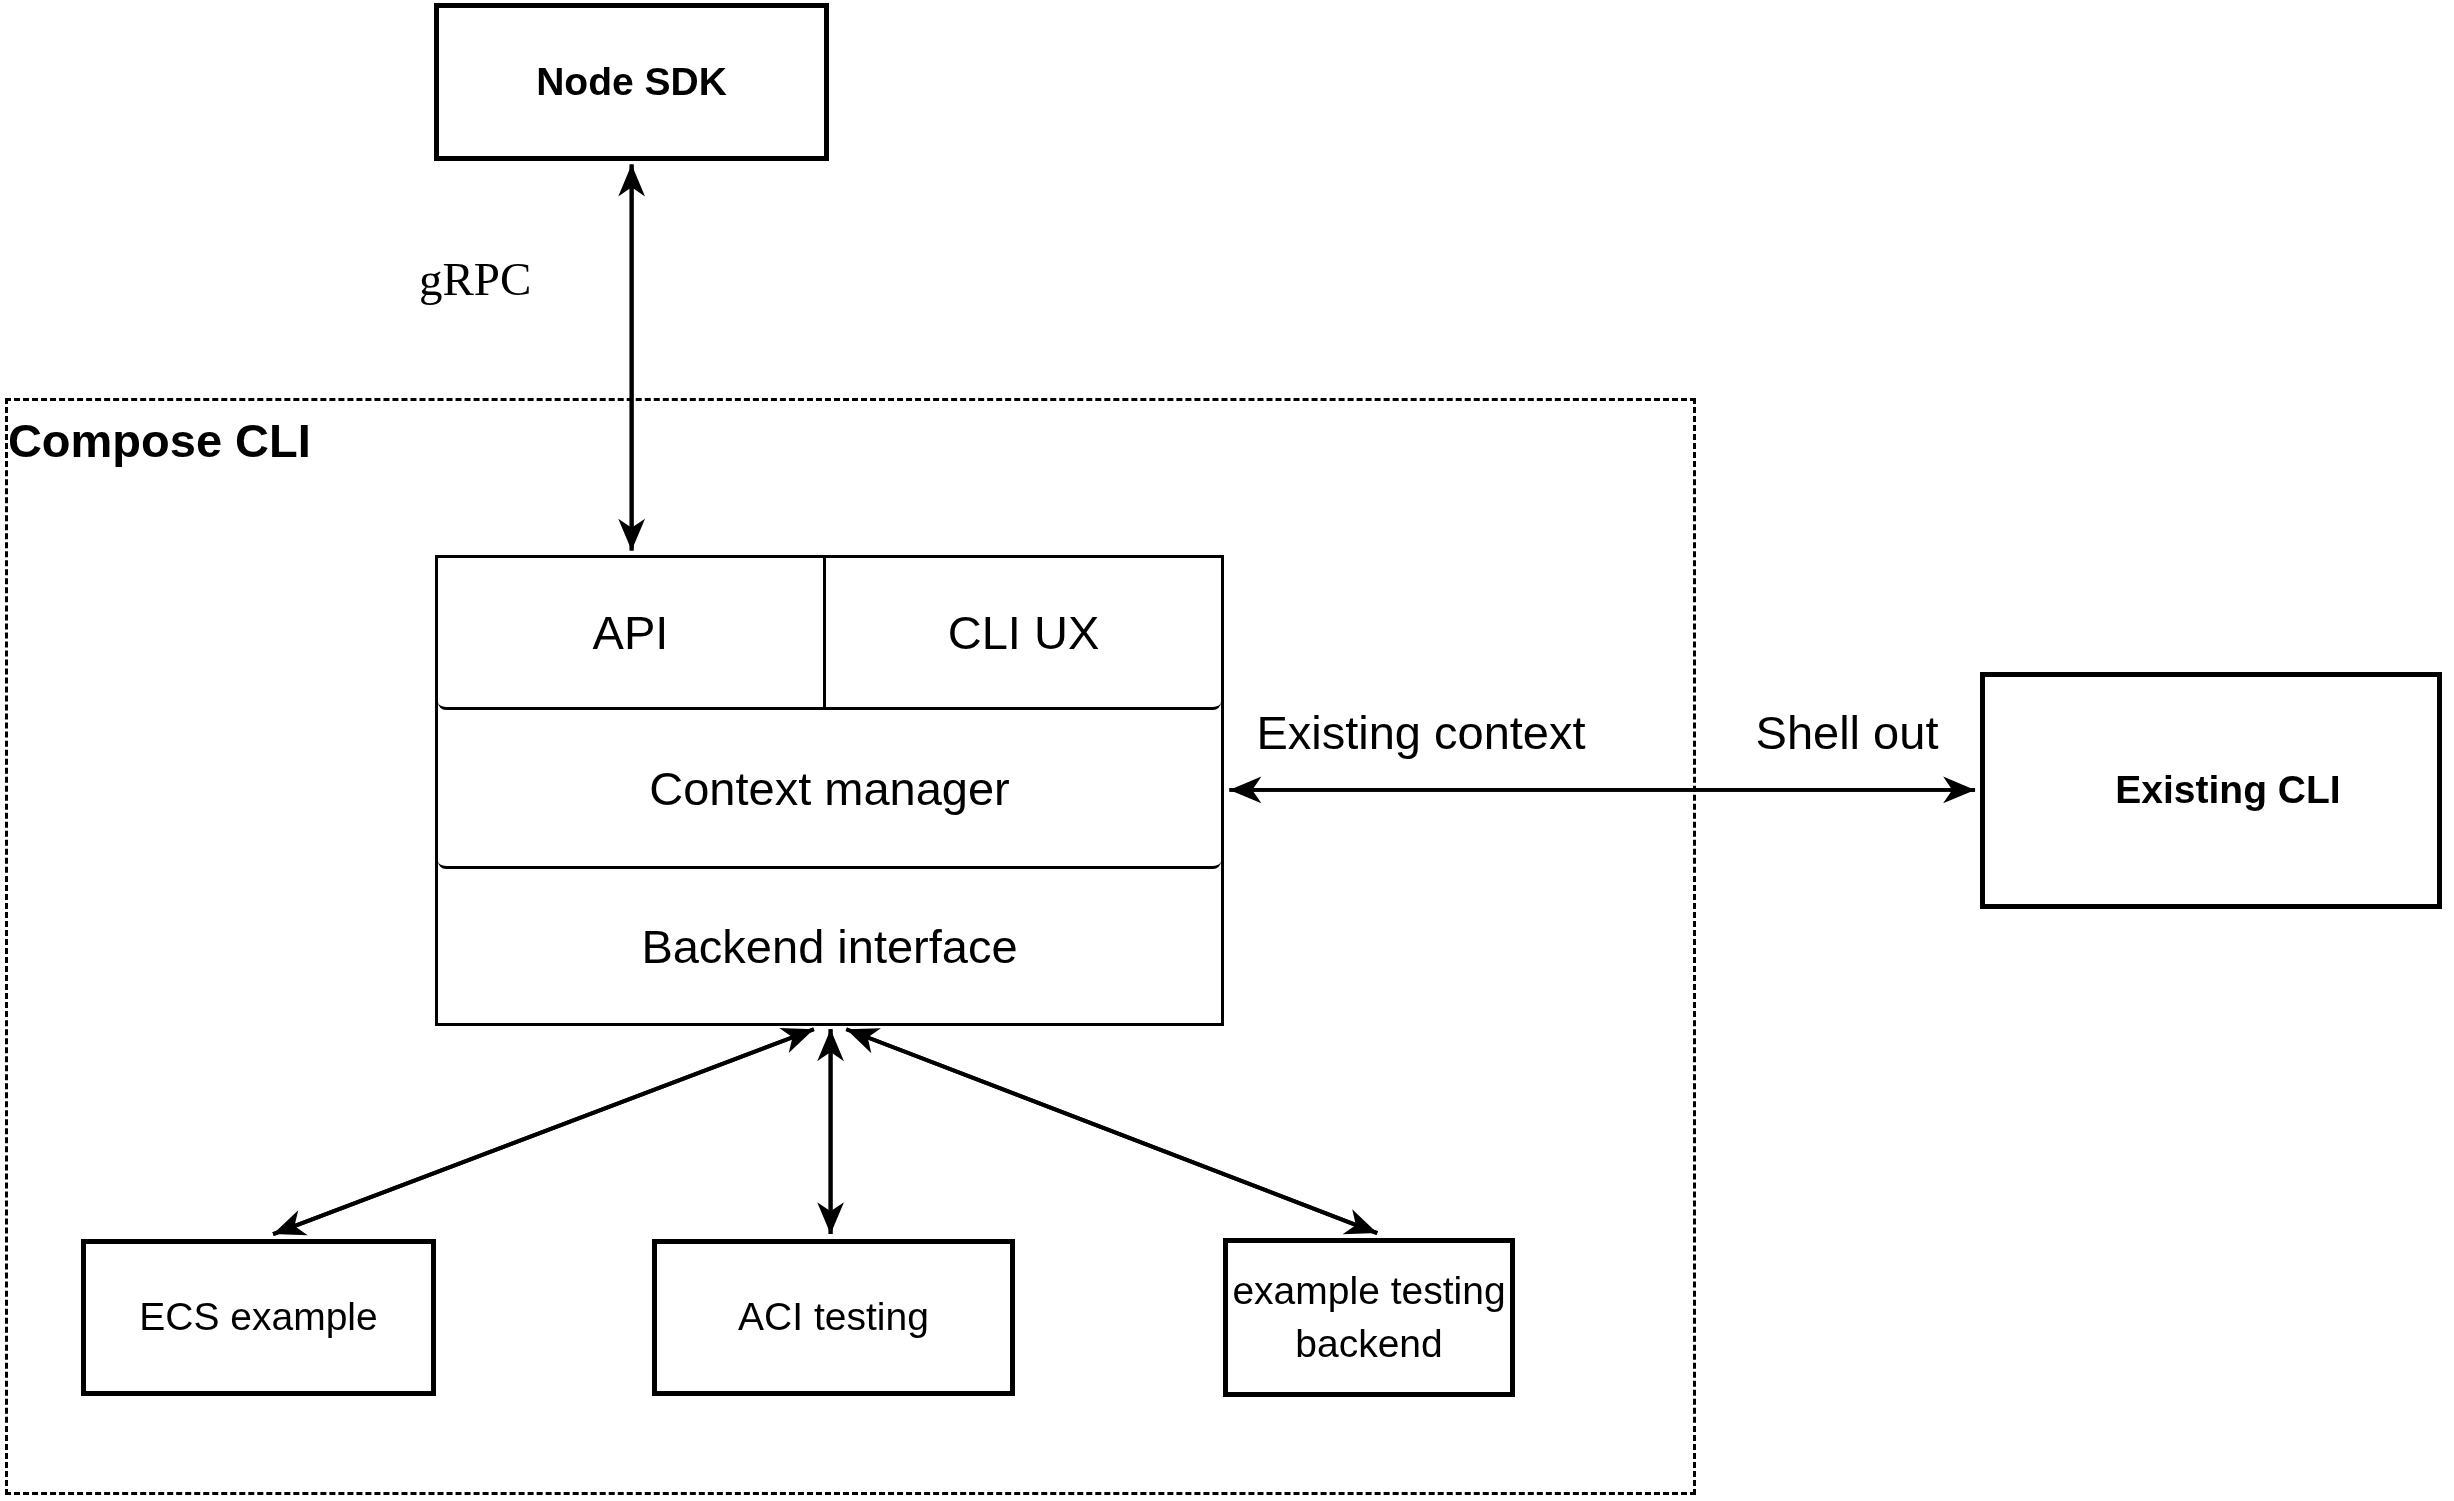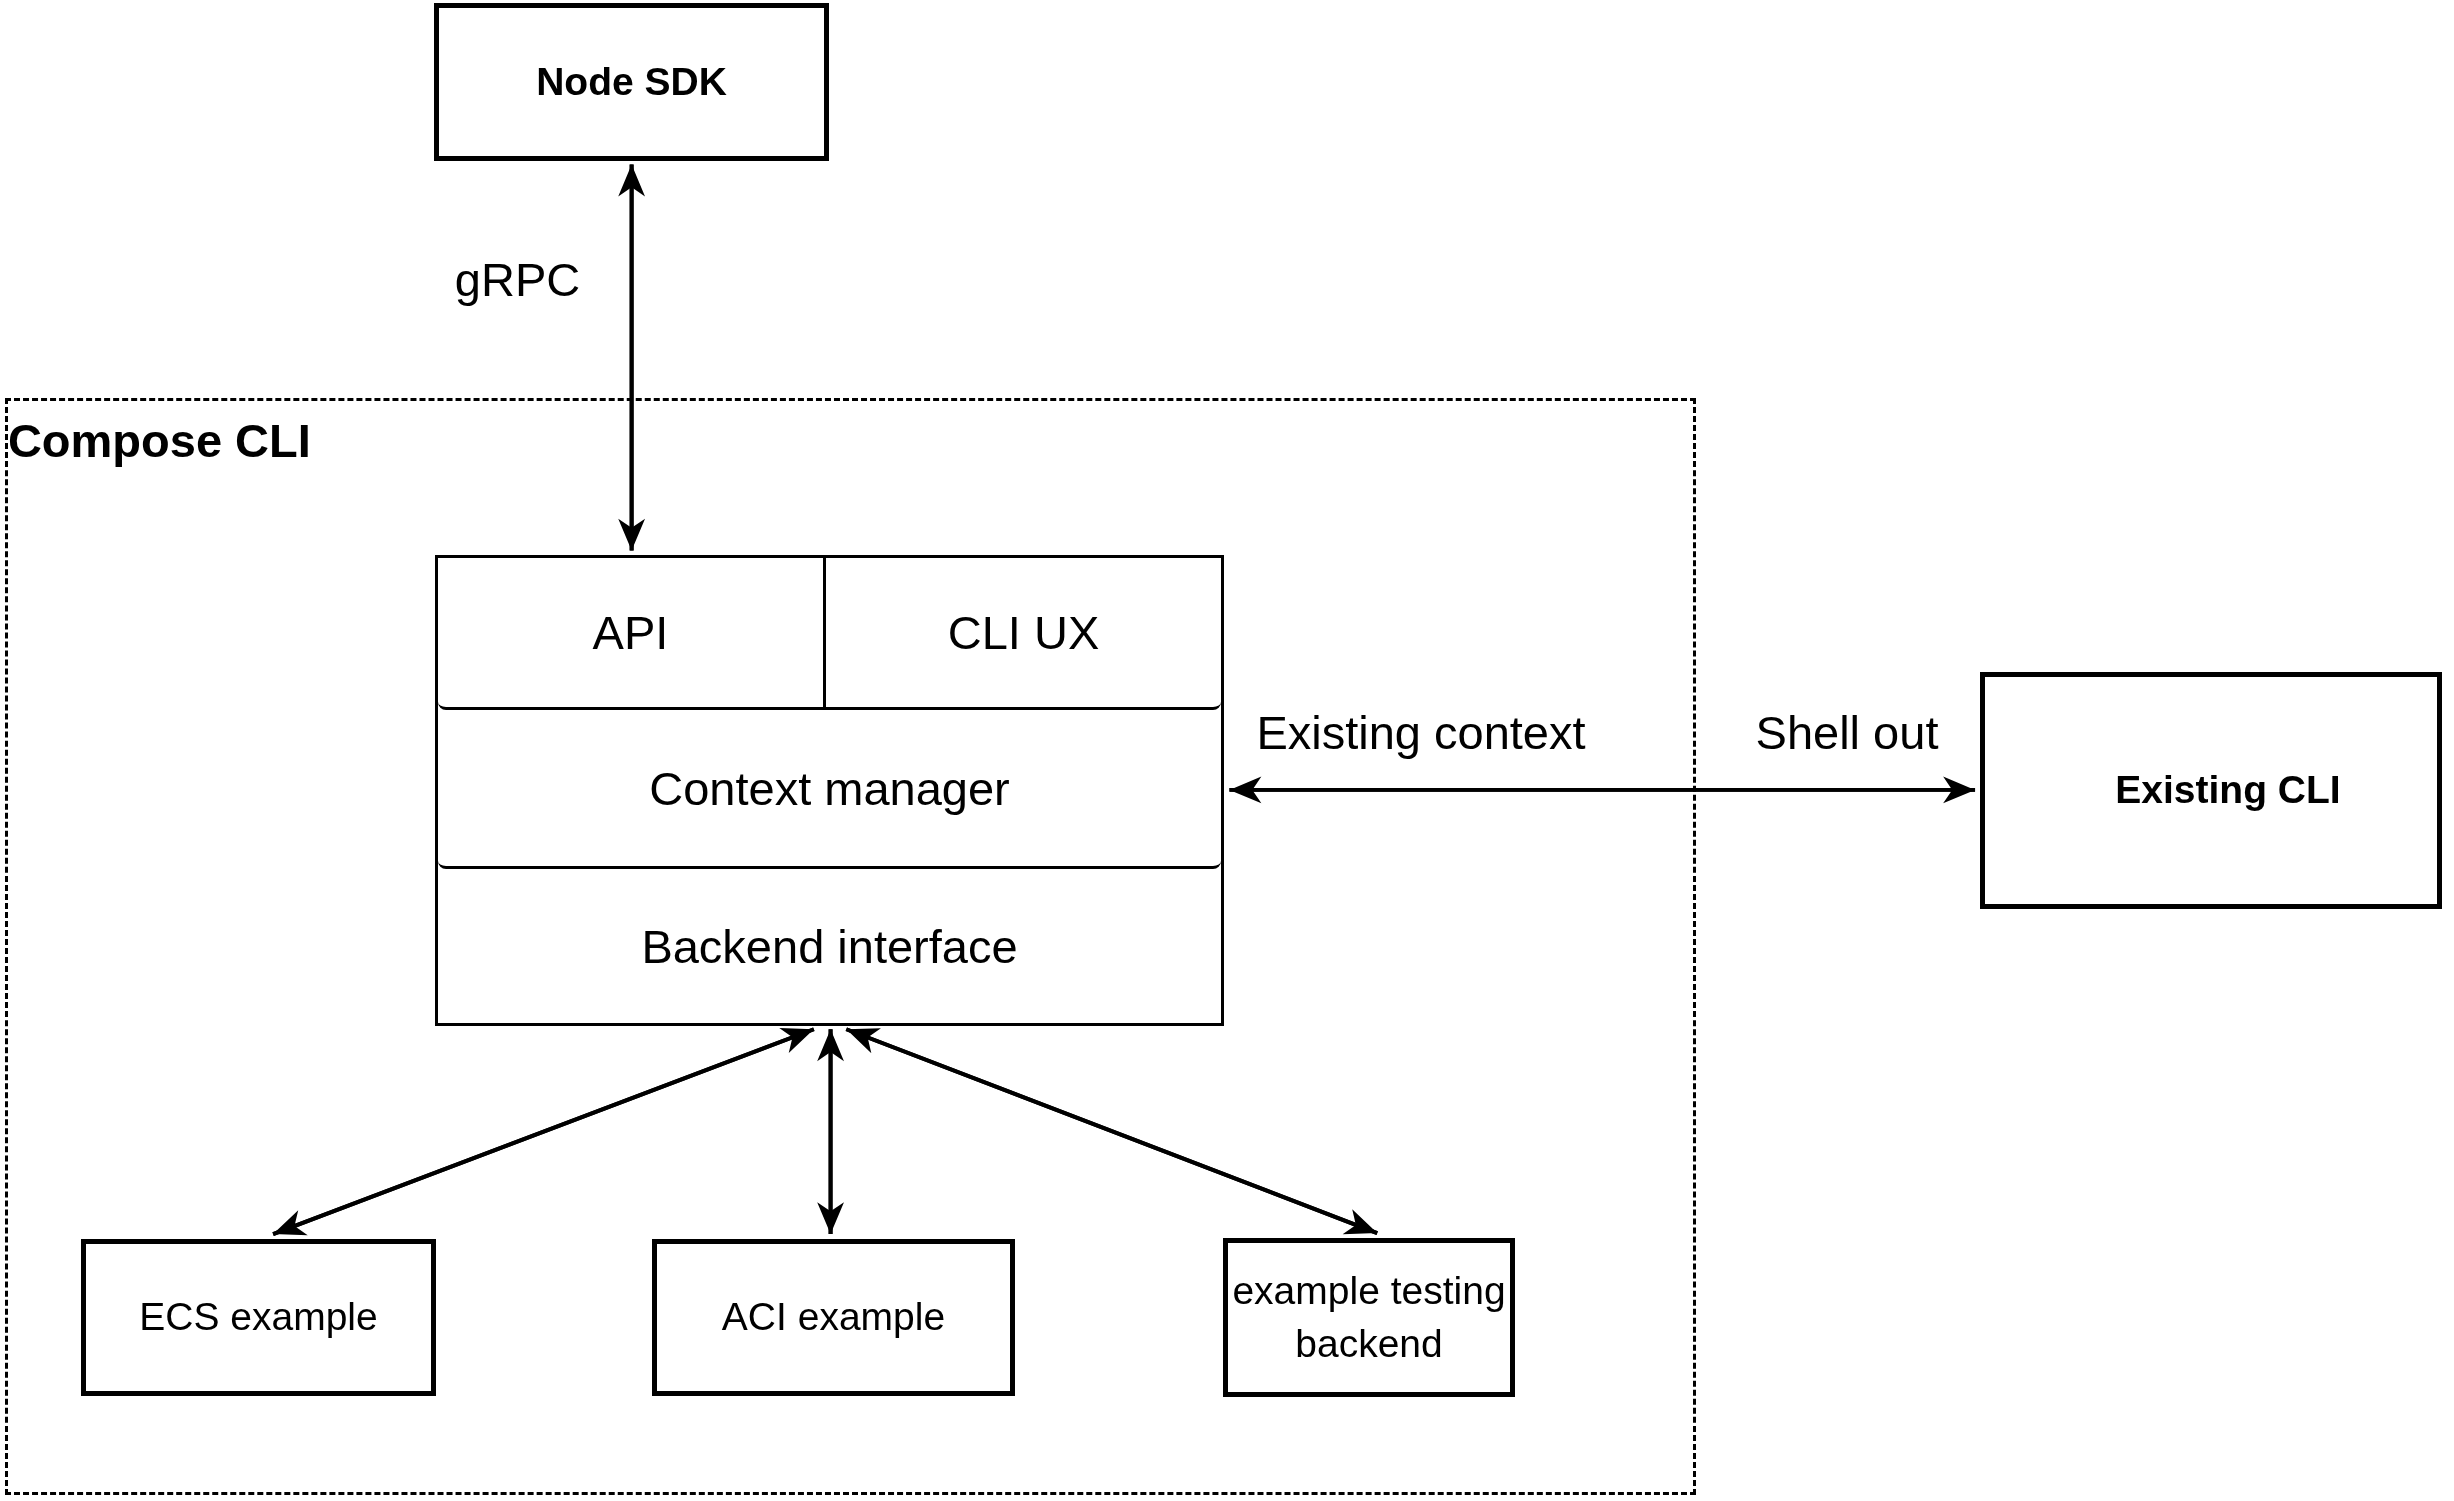--- a/index.html
+++ b/index.html
@@ -44,21 +44,21 @@
     box-sizing: border-box;
     background: transparent;
   }
   .float-label {
     position: absolute;
     font-size: 47px;
     line-height: 1.1;
     white-space: nowrap;
   }
   #compose-cli-label { left: 7.9px; top: 415px; font-weight: bold; }
-  #grpc-label { left: 419px; top: 254px; width: 197px; text-align: center; }
+  #grpc-label { left: 419px; top: 254px; width: 197px; text-align: left; font-family: Liberation Serif, serif; }
   #existing-context-label { left: 1239px; top: 707px; width: 364px; text-align: center; }
   #shell-out-label { left: 1719px; top: 707px; width: 256px; text-align: center; }
 
   #cli-stack {
     position: absolute;
     left: 435px; top: 555px;
     width: 789px; height: 471px;
     border: 3.9px solid #000000;
     box-sizing: border-box;
     background: #ffffff;
@@ -121,21 +121,21 @@
     <div id="context-manager-cell" class="stack-row">Context manager</div>
     <div id="backend-interface-cell" class="stack-row">Backend interface</div>
   </div>
 
   <div id="existing-context-label" class="float-label">Existing context</div>
   <div id="shell-out-label" class="float-label">Shell out</div>
 
   <div id="existing-cli" class="box bold">Existing CLI</div>
 
   <div id="ecs-backend" class="box">ECS example</div>
-  <div id="aci-backend" class="box">ACI example</div>
+  <div id="aci-backend" class="box">ACI testing</div>
   <div id="example-backend" class="box">example testing
 backend</div>
 
   <svg id="arrow-layer" viewBox="0 0 2492 1524" xmlns="http://www.w3.org/2000/svg">
     <defs>
       <marker id="ah" markerWidth="10" markerHeight="8" refX="8.6" refY="4" orient="auto" markerUnits="strokeWidth">
         <path d="M 0.5 0.6 L 8.6 4 L 0.5 7.4 L 2.8 4 Z" fill="#000000"></path>
       </marker>
     </defs>
 

